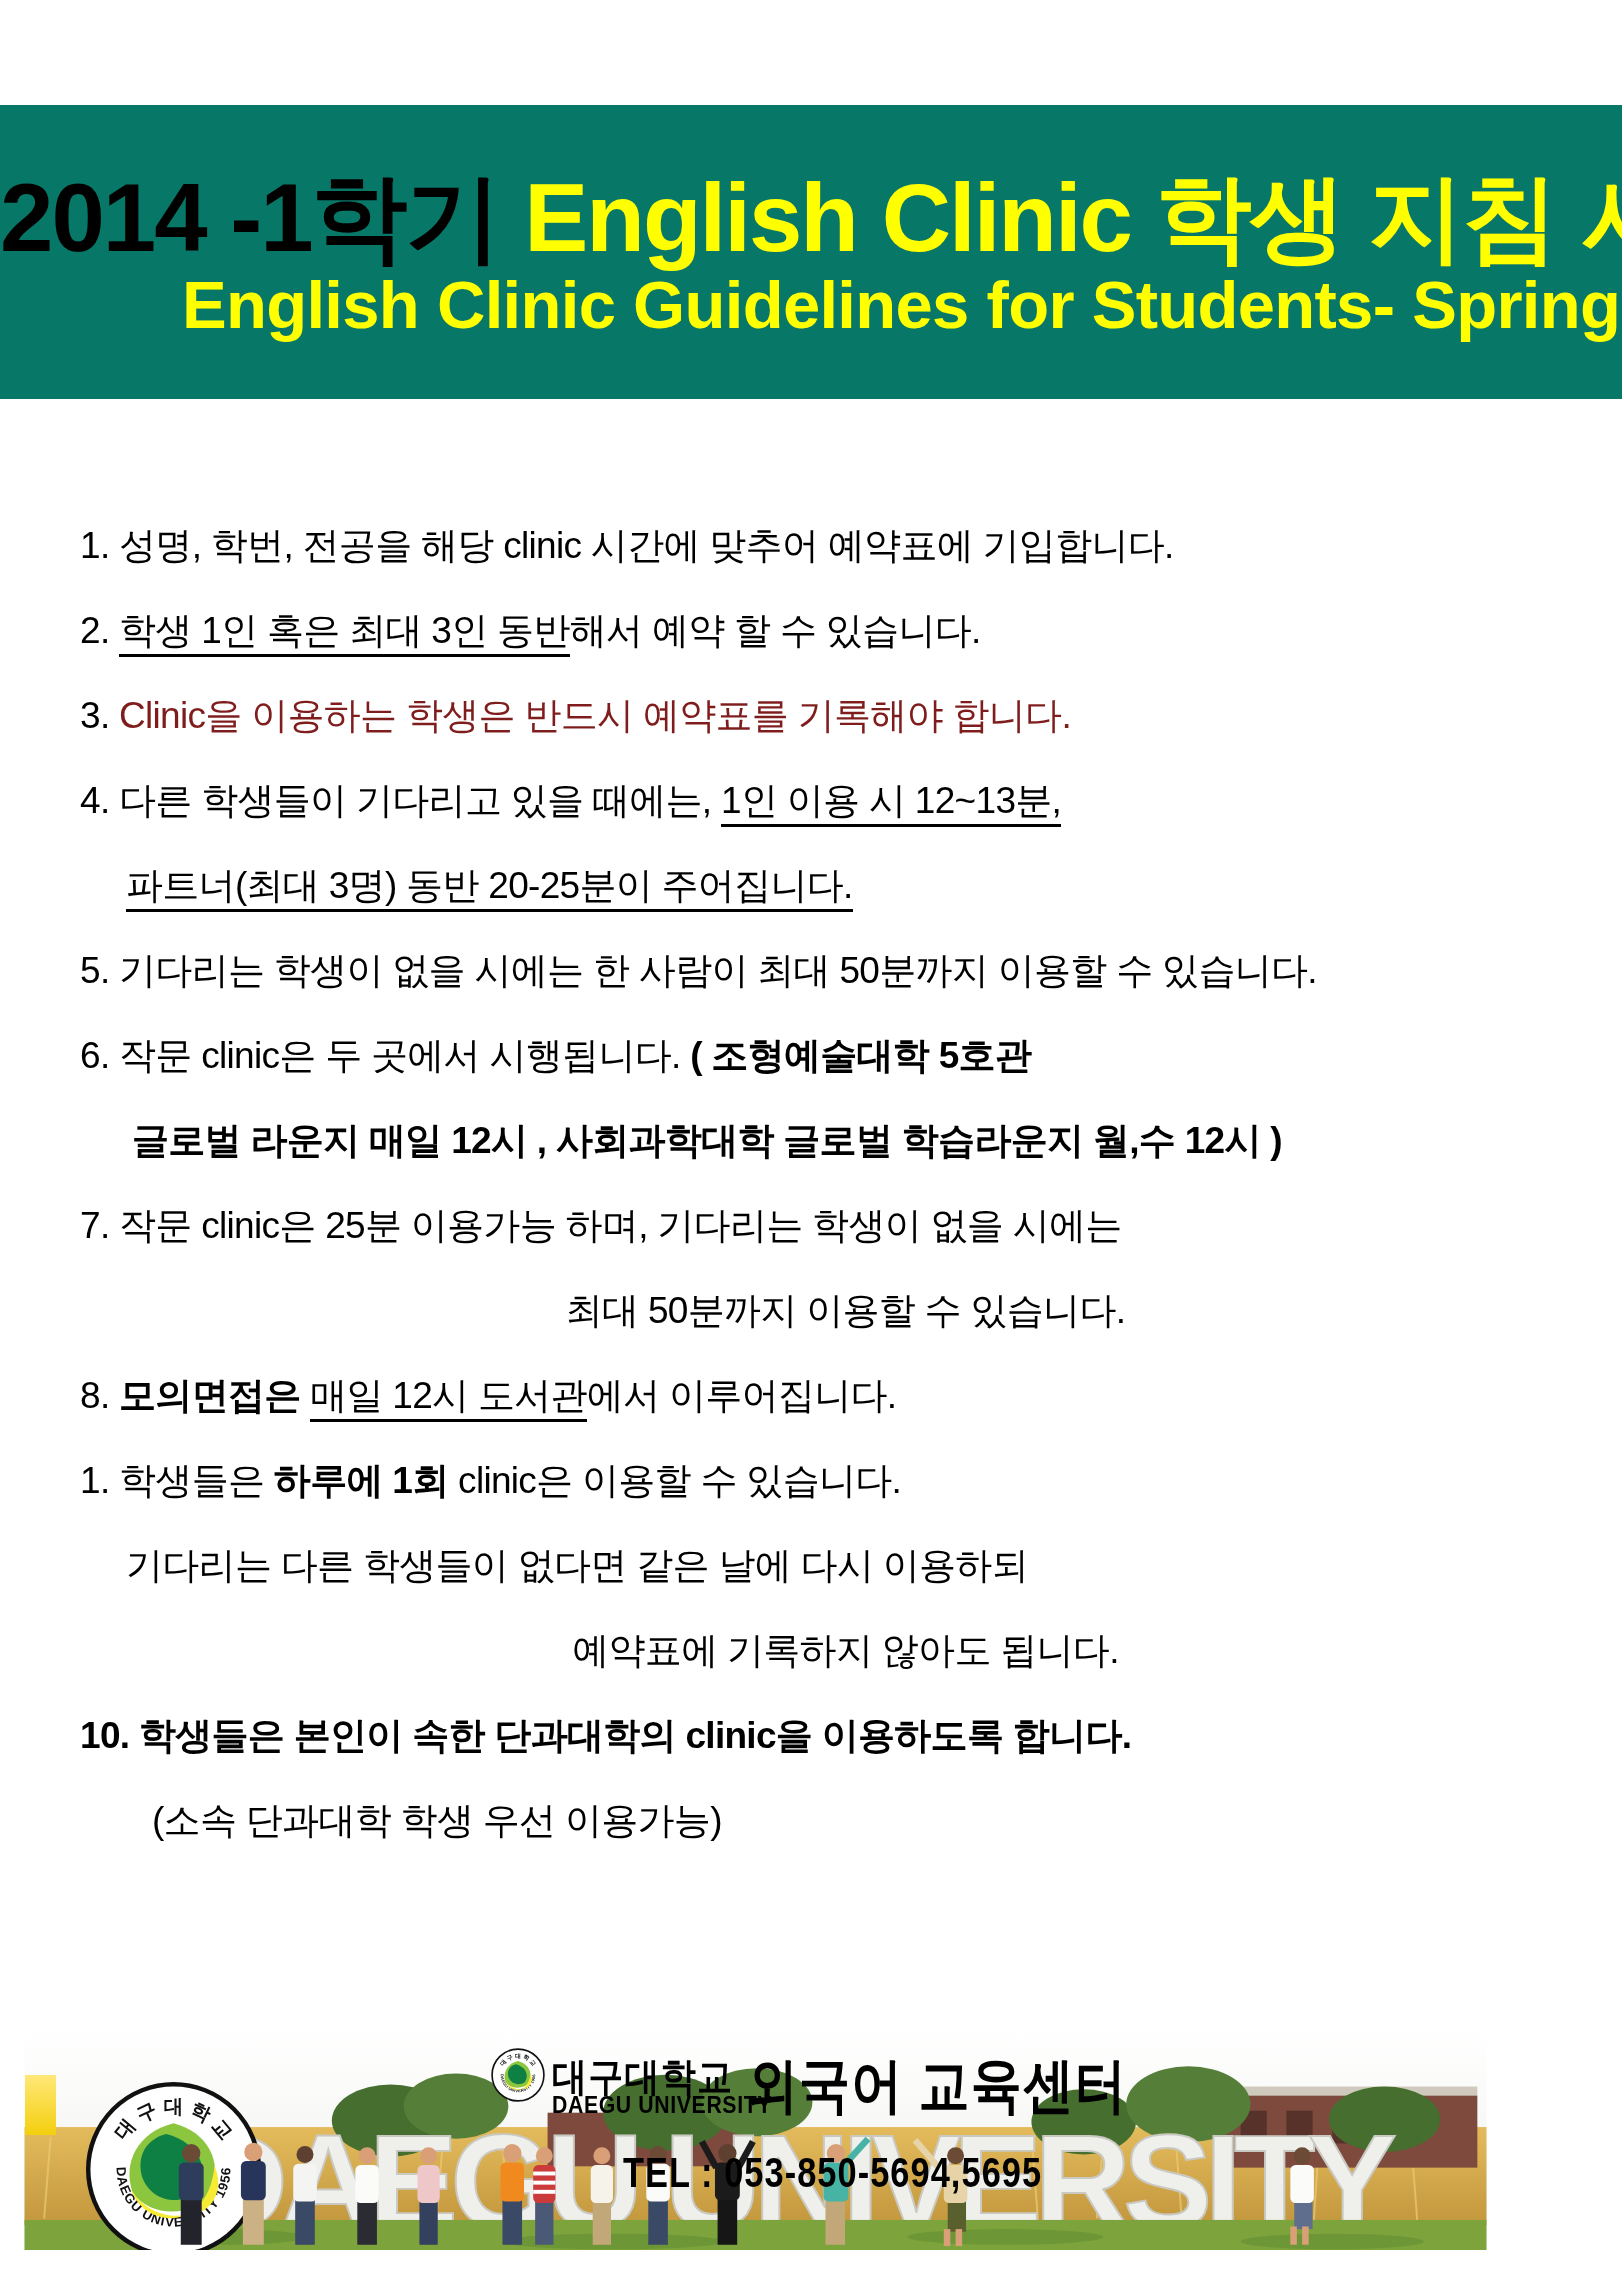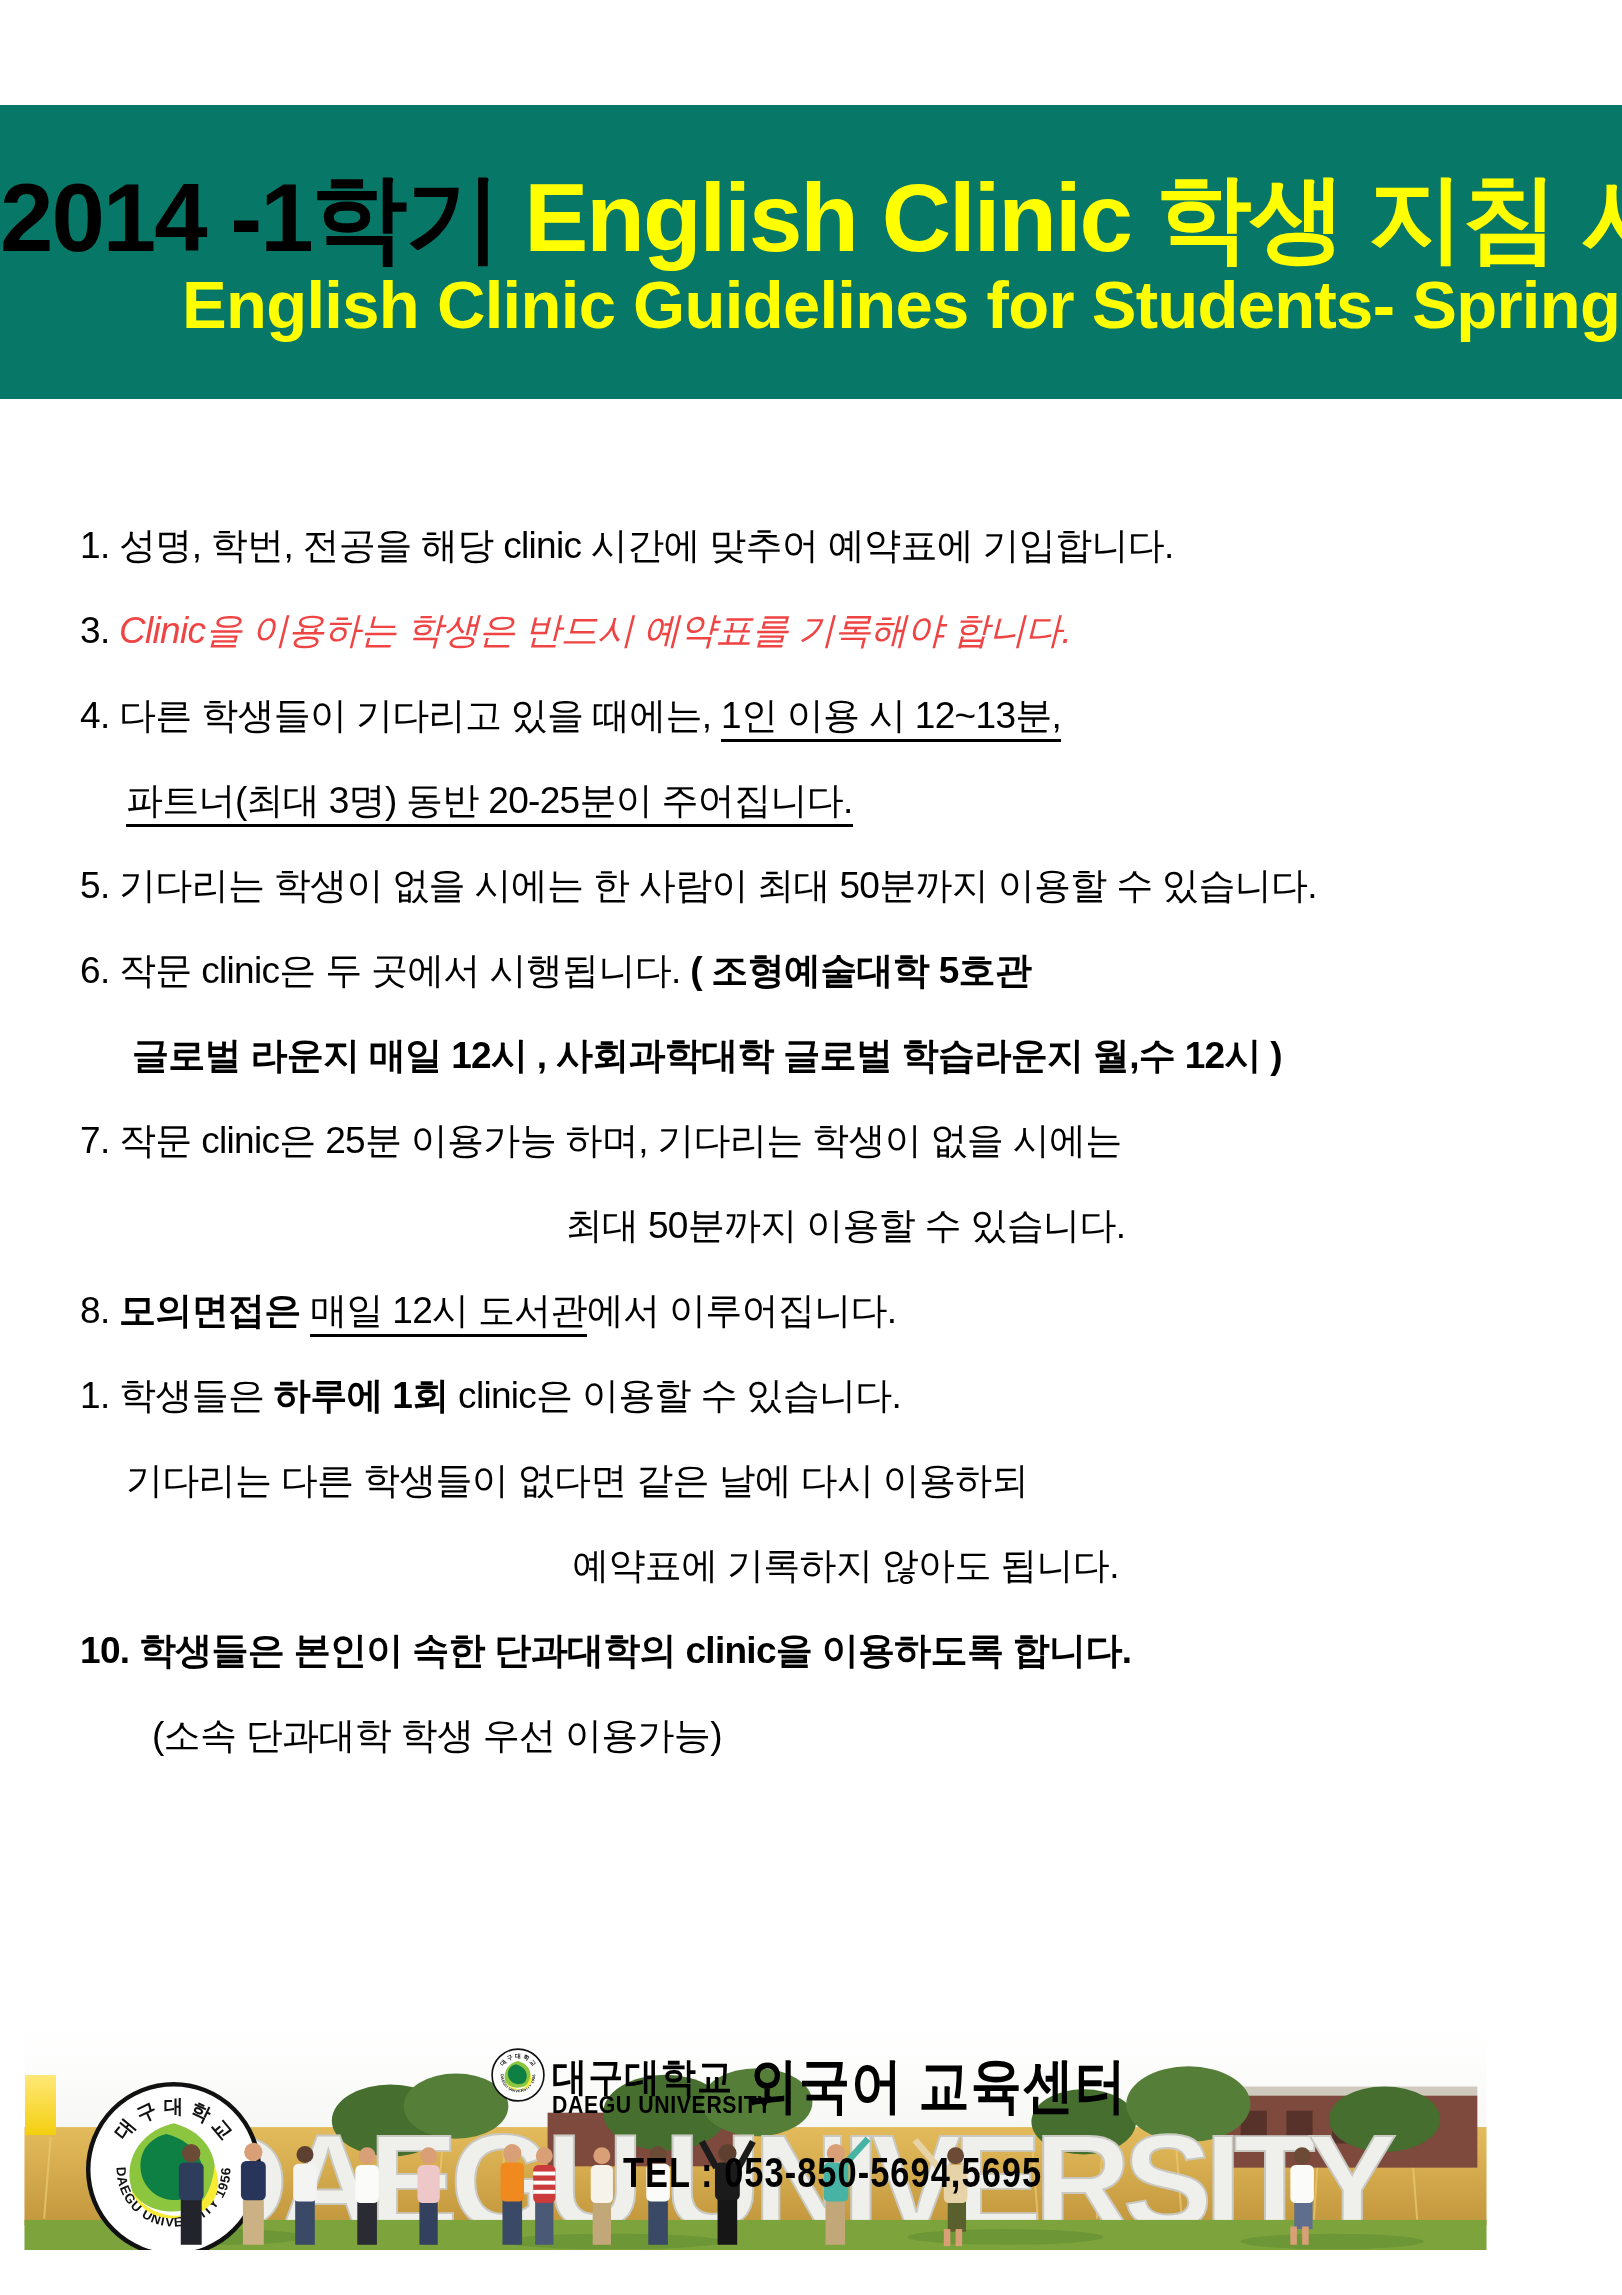--- a/index.html
+++ b/index.html
@@ -12,21 +12,21 @@
       font-weight:bold;font-size:96px;letter-spacing:-2px;white-space:nowrap;}
   .t1 .w{color:#000000;}
   .t1 .y{color:#ffff00;}
   .t2{position:absolute;top:165px;left:182px;line-height:1.05;font-weight:bold;
       font-size:67px;color:#ffff00;white-space:nowrap;letter-spacing:-0.7px;}
 
   
   .list{position:absolute;left:80px;top:503px;width:1492px;}
   .ln{height:85px;line-height:85px;font-size:37px;white-space:nowrap;letter-spacing:-0.7px;}
   .b{font-weight:bold;}
-  .red{color:#ef4444;font-style:italic;}
+  .red{color:#7f1d1d;}
   .u{border-bottom:3.9px solid #000;padding-bottom:2.6px;}
   .i60{margin-left:39px;text-align:center;}
   .i70{margin-left:46px;}
   .i80{margin-left:52px;}
   .i110{margin-left:72px;}
 
   
   .banner{position:absolute;left:24px;top:2029px;width:1463px;height:221px;}
   .banner svg.scene{position:absolute;left:0;top:0;}
   .ysq{position:absolute;left:0.7px;top:46px;width:31px;height:60px;
@@ -48,20 +48,21 @@
 
   <div class="band">
     <div class="t1">
       <span class="w">2014 -1학기 </span><span class="y">English Clinic 학생 지침 사항</span>
     </div>
     <div class="t2">English Clinic Guidelines for Students- Spring 2014</div>
   </div>
 
   <div class="list">
     <div class="ln"><span>1. 성명, 학번, 전공을 해당 clinic 시간에 맞추어 예약표에 기입합니다.</span></div>
+    <div class="ln"><span>2. </span><span class="u">학생 1인 혹은 최대 3인 동반</span><span>해서 예약 할 수 있습니다.</span></div>
     <div class="ln"><span>3. </span><span class="red">Clinic을 이용하는 학생은 반드시 예약표를 기록해야 합니다.</span></div>
     <div class="ln"><span>4. 다른 학생들이 기다리고 있을 때에는, </span><span class="u">1인 이용 시 12~13분,</span></div>
     <div class="ln i70"><span class="u">파트너(최대 3명) 동반 20-25분이 주어집니다.</span></div>
     <div class="ln"><span>5. 기다리는 학생이 없을 시에는 한 사람이 최대 50분까지 이용할 수 있습니다.</span></div>
     <div class="ln"><span>6. 작문 clinic은 두 곳에서 시행됩니다.  </span><span class="b">( 조형예술대학 5호관</span></div>
     <div class="ln i80"><span class="b">글로벌 라운지 매일 12시 , 사회과학대학 글로벌 학습라운지 월,수 12시 )</span></div>
     <div class="ln"><span>7. 작문 clinic은 25분 이용가능 하며, 기다리는 학생이 없을 시에는</span></div>
     <div class="ln i60"><span>최대 50분까지 이용할 수 있습니다.</span></div>
     <div class="ln"><span>8. </span><span class="b">모의면접은 </span><span class="u">매일 12시 도서관</span><span>에서 이루어집니다.</span></div>
     <div class="ln"><span>1. 학생들은 </span><span class="b">하루에 1회</span><span> clinic은 이용할 수 있습니다.</span></div>

